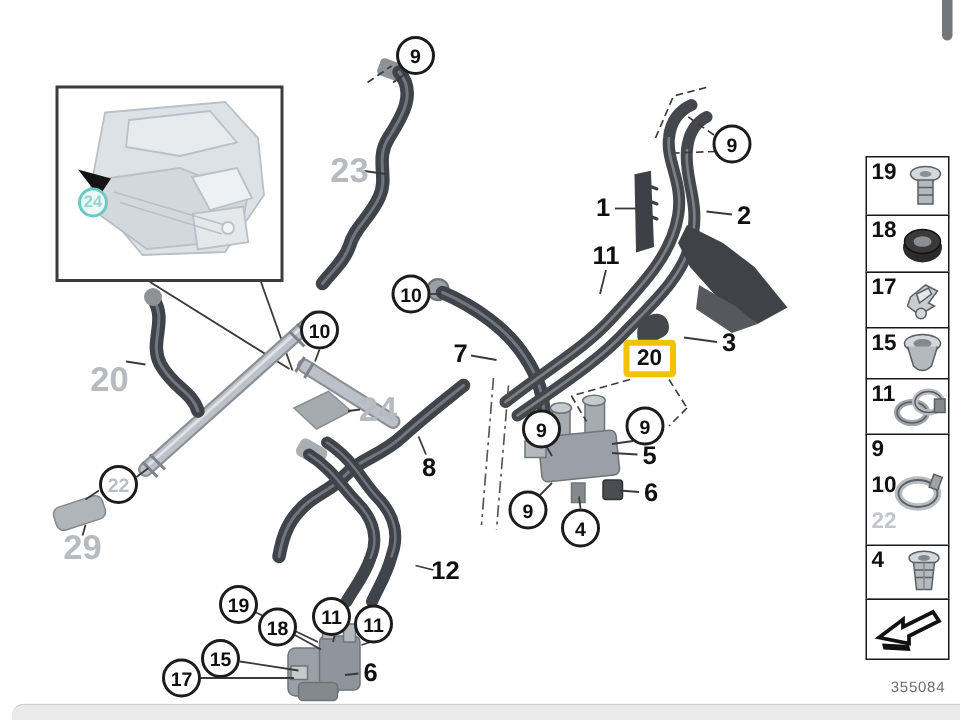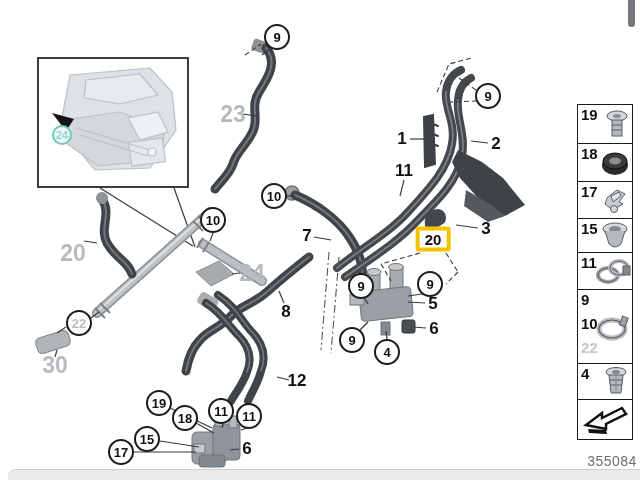--- a/index.html
+++ b/index.html
@@ -34,21 +34,21 @@
   #legend{position:absolute;left:577px;top:104px;width:56px;}
   .legend-row{box-sizing:border-box;border:1.6px solid #1a1a1a;margin-top:-1.6px;background:#fff;
               position:relative;cursor:pointer;}
   .legend-row:first-child{margin-top:0;}
   .legend-num{position:absolute;left:3px;font-weight:bold;font-size:15px;color:#101010;line-height:1.1;}
   .legend-num.muted{color:#c3c7cb;}
   .legend-icon{position:absolute;right:1px;top:50%;transform:translateY(-50%);}
   .legend-icon svg{display:block}
 
   #footer-num{position:absolute;left:586px;top:453px;width:52px;text-align:center;
-              font-size:14px;color:#6d6d6d;letter-spacing:.5px;}
+              font-size:10px;color:#6d6d6d;letter-spacing:.5px;}
 
   #scroll-thumb{position:absolute;left:628px;top:0;width:7px;height:27px;background:#73777b;
                 border-radius:0 0 4px 4px;cursor:pointer;}
   #bottom-strip{position:absolute;left:8px;top:469px;width:632px;height:11px;background:#eaeaea;
                 border-top:1px solid #cfcfcf;border-radius:8px 0 0 0;}
 </style>
 </head>
 <body>
 
 <div id="stage">
@@ -223,21 +223,21 @@
       <div class="plabel" style="left: 496px; top: 144px;">2</div>
       <div class="plabel" style="left: 404px; top: 171px;">11</div>
       <div class="plabel" style="left: 486px; top: 229px;">3</div>
       <div class="plabel" style="left: 433px; top: 304px;">5</div>
       <div class="plabel" style="left: 434px; top: 329px;">6</div>
       <div class="plabel" style="left: 307px; top: 236px;">7</div>
       <div class="plabel" style="left: 286px; top: 312px;">8</div>
       <div class="plabel" style="left: 297px; top: 381px;">12</div>
       <div class="plabel" style="left: 247px; top: 449px;">6</div>
       <div class="mlabel" style="left: 73px; top: 253px;">20</div>
-      <div class="mlabel" style="left: 55px; top: 365px;">30</div>
+      <div class="mlabel" style="left: 55px; top: 365px;">29</div>
       <div class="mlabel" style="left: 233px; top: 114px;">23</div>
       <div class="mlabel" style="left: 252px; top: 273px;">24</div>
       <div class="hl" style="left: 433px; top: 239px;">20</div>
     </div>
 
   <div class="inset-callout" style="left:62px;top:135px;">24</div>
 
   <div id="legend">
       <div class="legend-row" style="height: 41px;">
         <span class="legend-num" style="top: 2px;">19</span>

